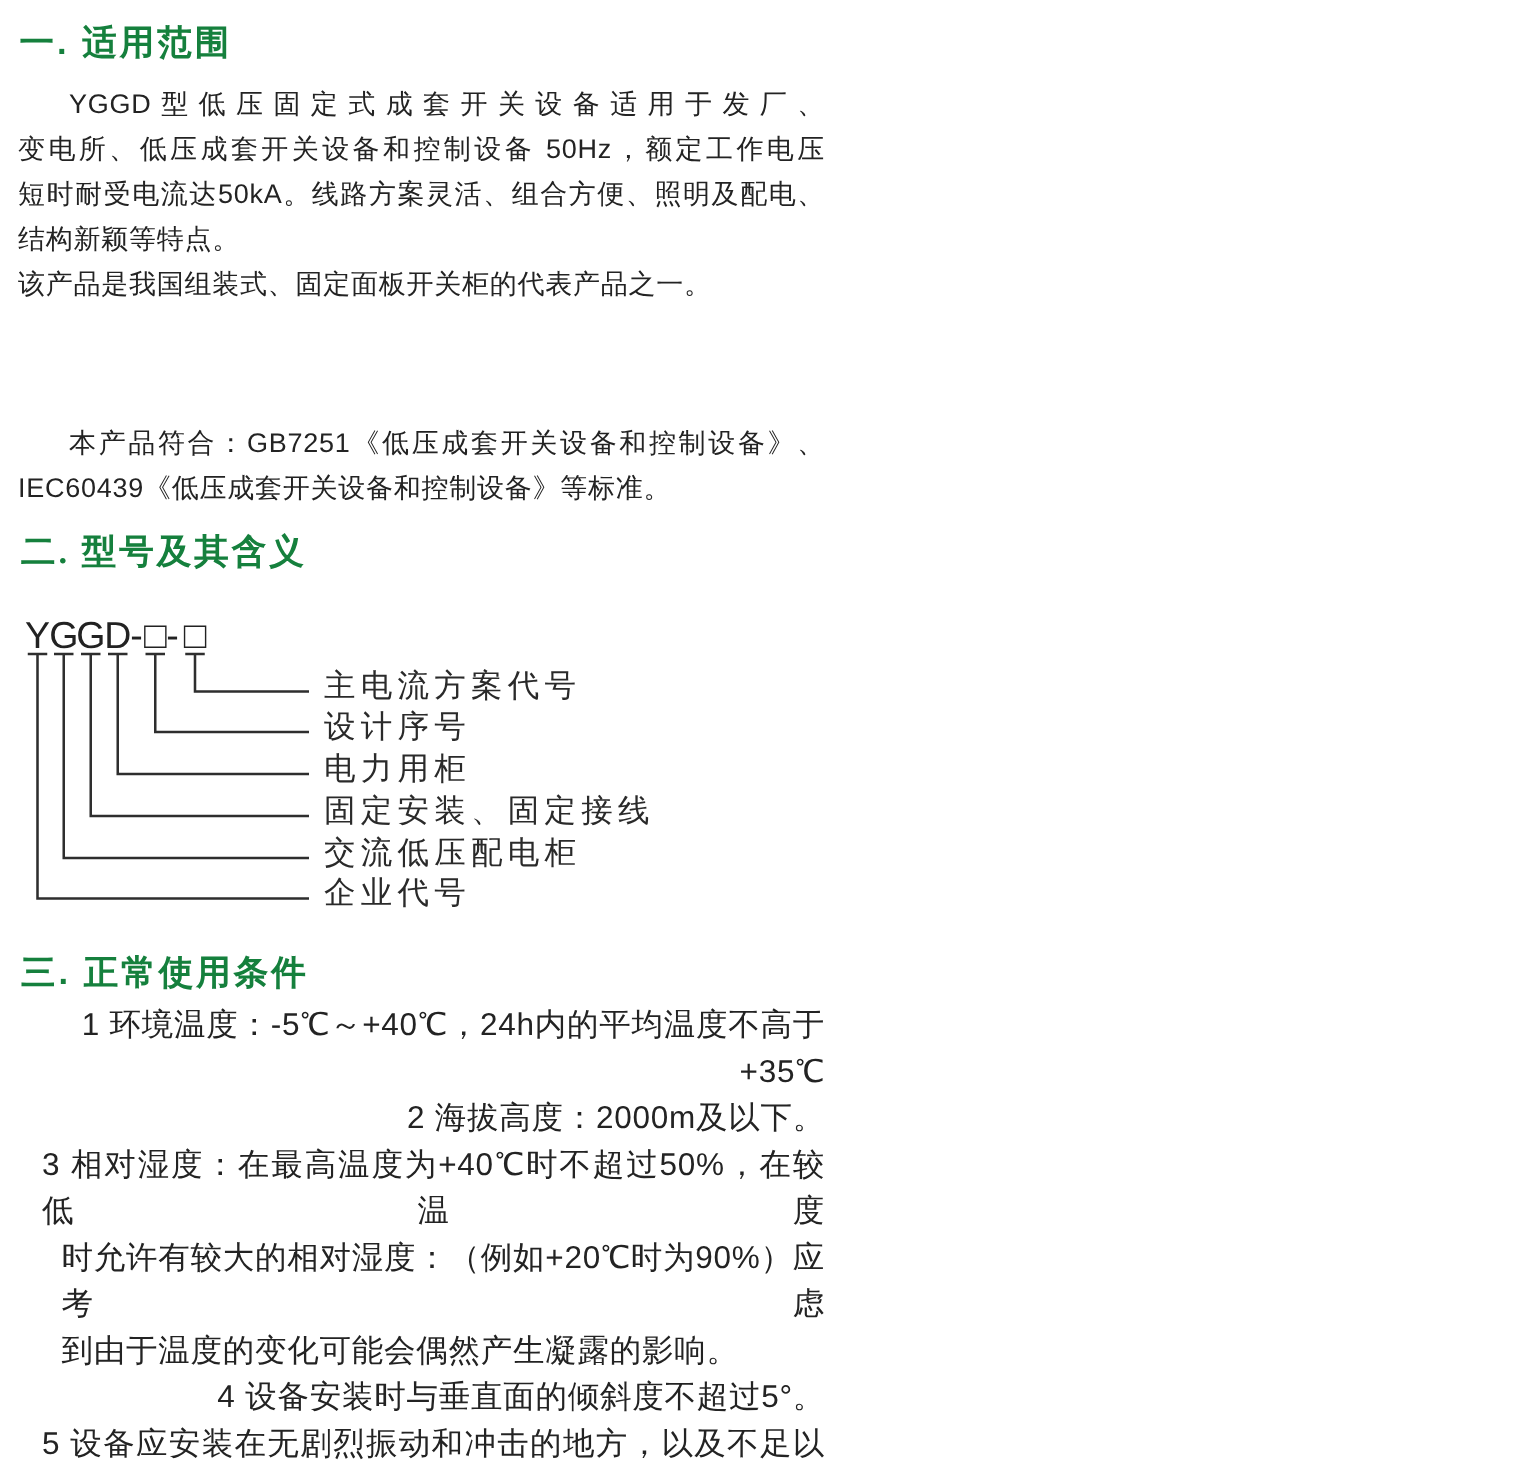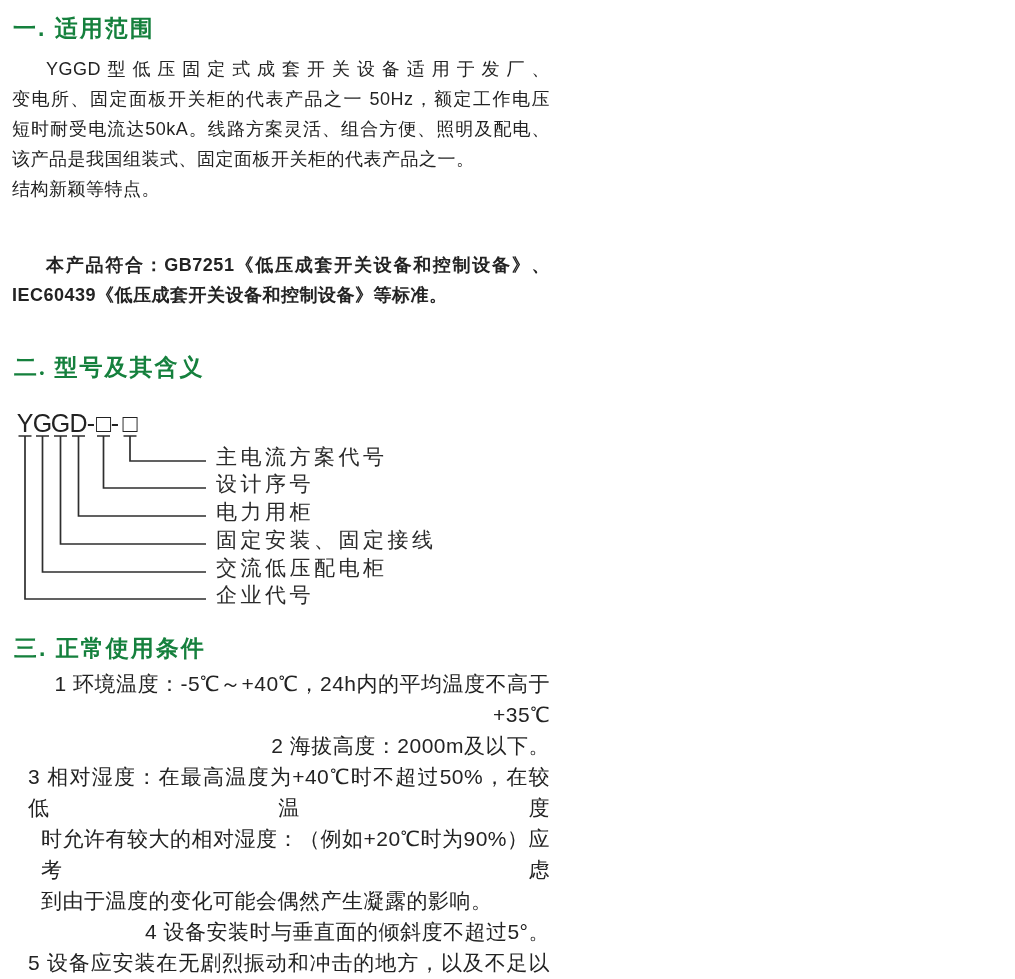--- a/index.html
+++ b/index.html
@@ -25,21 +25,21 @@
   #h1{left:13px;top:13px;}
   #h2{left:14px;top:352px;font-family:Liberation Serif, serif;}
   #h3{left:14px;top:633px;}
   .para{
     position:absolute;
     width:538px;
     font-size:18px;
     line-height:30px;
   }
   #p1{left:12px;top:54px;}
-  #p2{left:12px;top:250px;font-weight:bold;}
+  #p2{left:12px;top:280px;}
   #s3{
     position:absolute;
     left:12px;top:668px;
     width:538px;
     font-size:21px;
     line-height:31px;
   }
   .ln{
     display:block;
     width:100%;
@@ -76,24 +76,24 @@
 </style>
 </head>
 <body>
 
 <div class="page">
 
   <h2 class="hd" id="h1">一. 适用范围</h2>
 
   <div class="para" id="p1">
     <span class="ln indent fill">YGGD型低压固定式成套开关设备适用于发厂、</span>
-    <span class="ln fill">变电所、固定面板开关柜的代表产品之一 50Hz，额定工作电压</span>
+    <span class="ln fill">变电所、低压成套开关设备和控制设备 50Hz，额定工作电压</span>
     <span class="ln fill">短时耐受电流达50kA。线路方案灵活、组合方便、照明及配电、</span>
+    <span class="ln">结构新颖等特点。</span>
     <span class="ln">该产品是我国组装式、固定面板开关柜的代表产品之一。</span>
-    <span class="ln">结构新颖等特点。</span>
   </div>
 
   <div class="para" id="p2">
     <span class="ln indent fill">本产品符合：GB7251《低压成套开关设备和控制设备》、</span>
     <span class="ln">IEC60439《低压成套开关设备和控制设备》等标准。</span>
   </div>
 
   <h2 class="hd" id="h2">二. 型号及其含义</h2>
 
   <svg id="diagram" width="560" height="205" viewBox="0 0 560 205" xmlns="http://www.w3.org/2000/svg">

